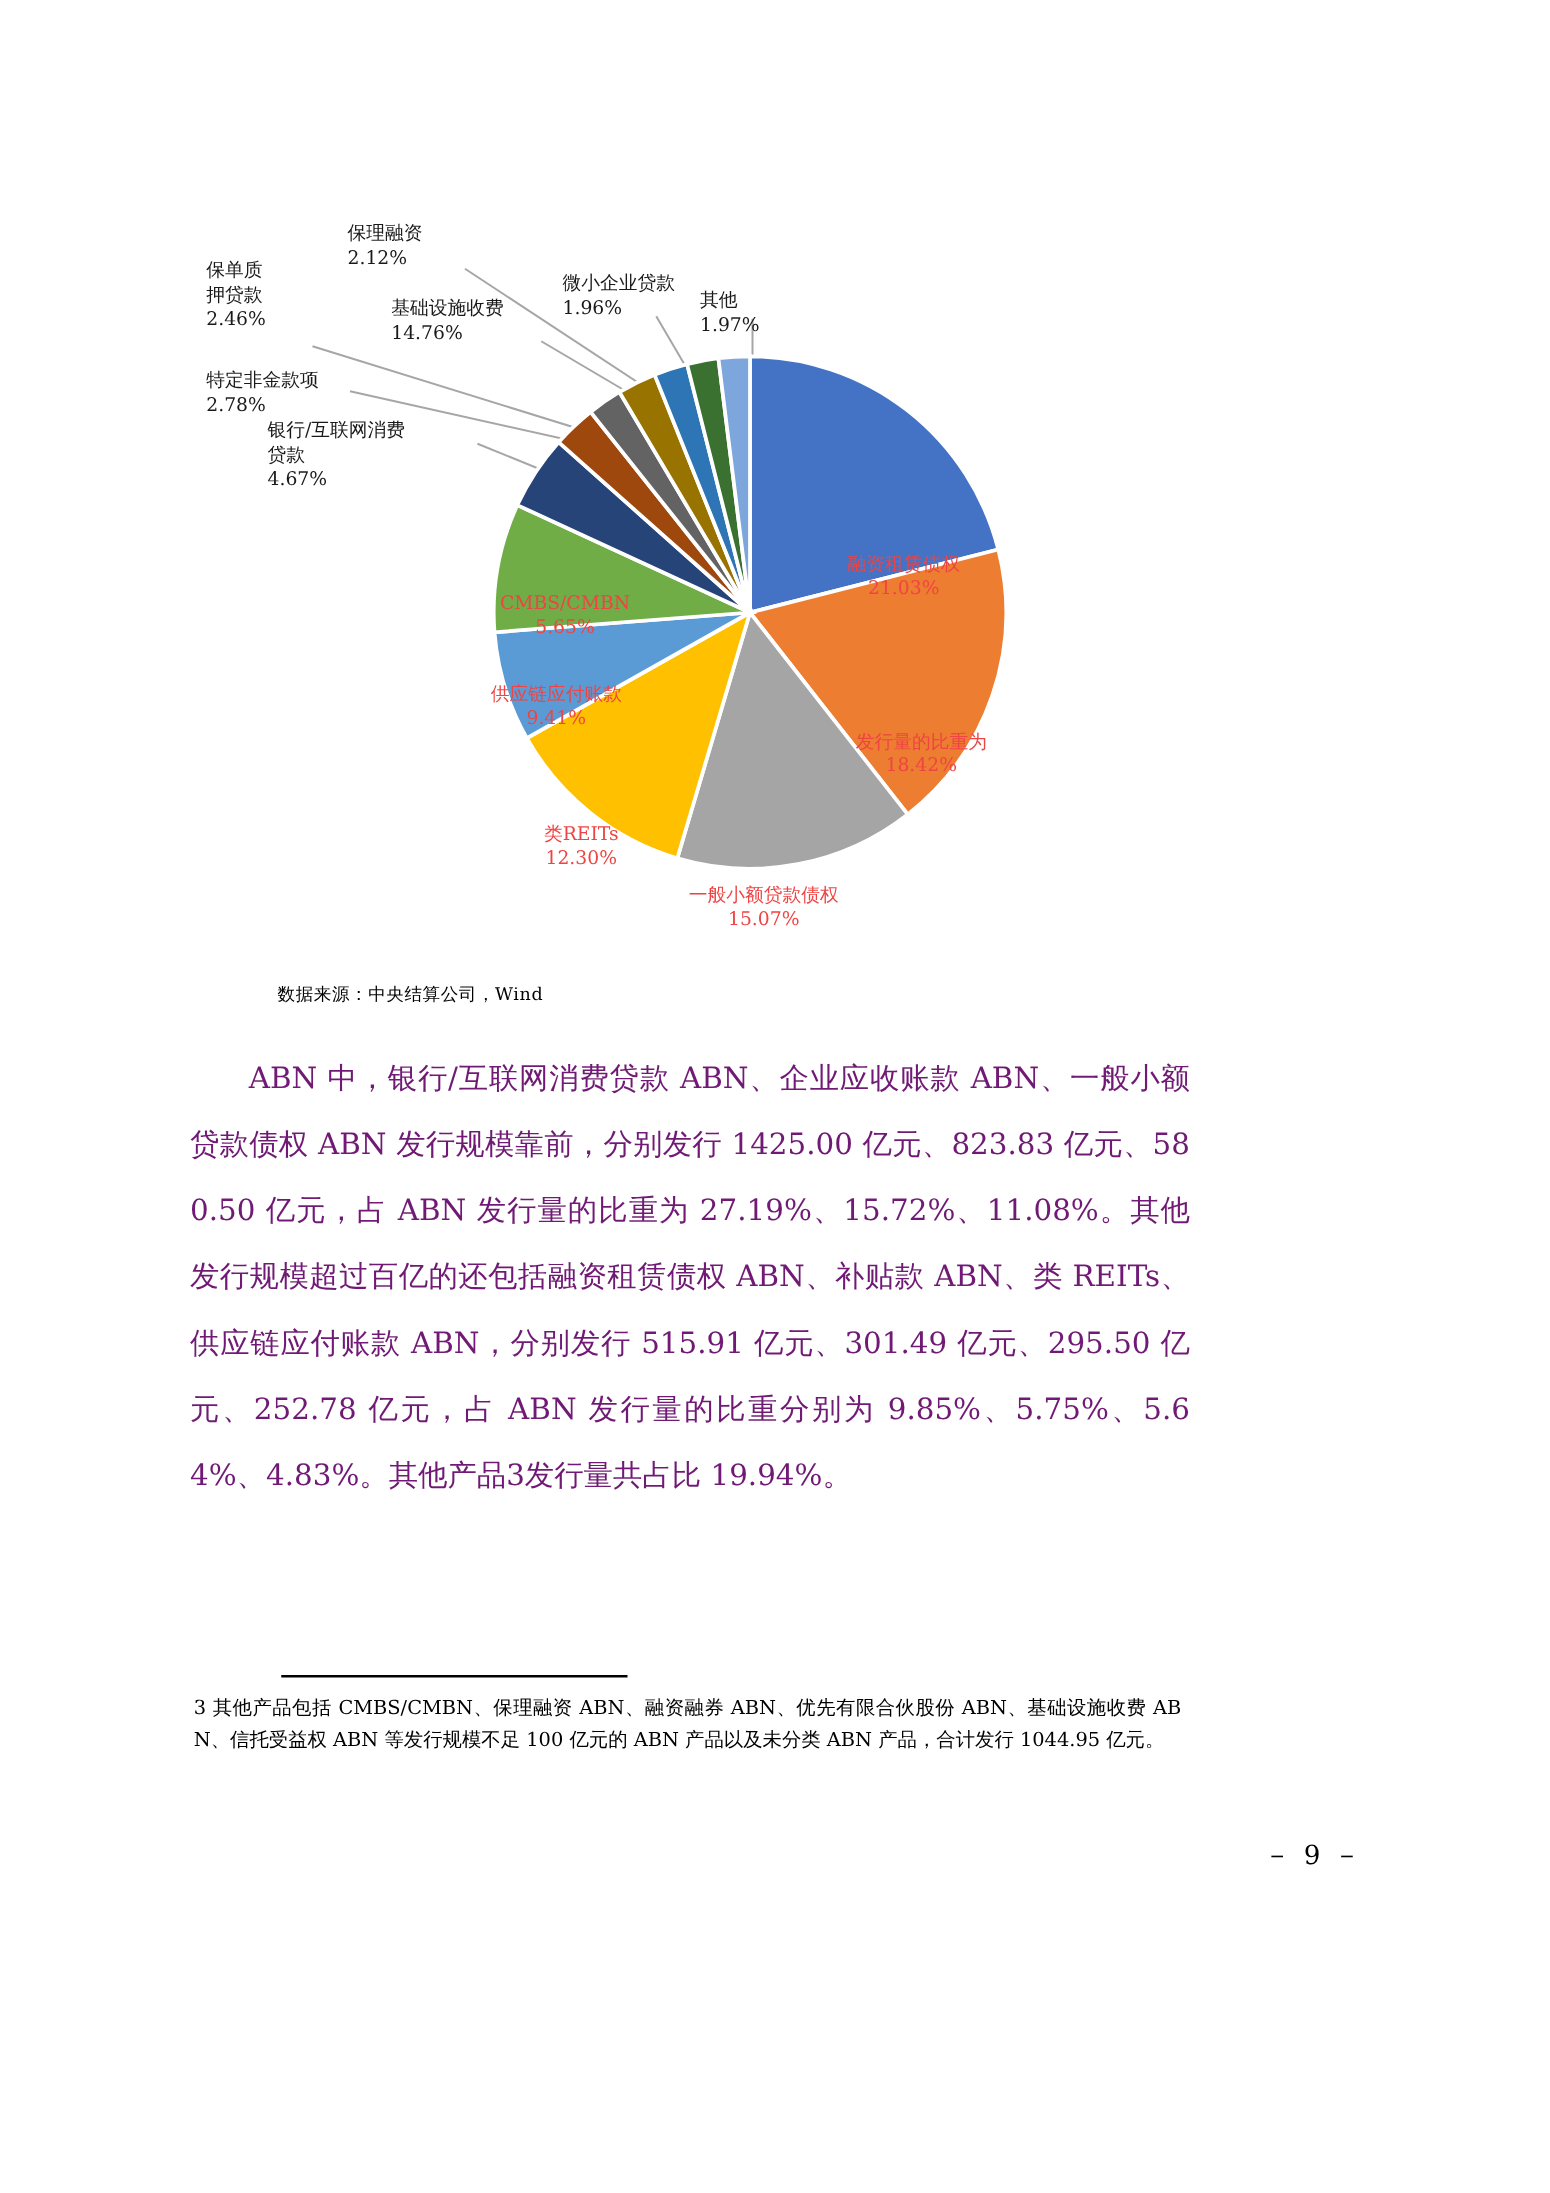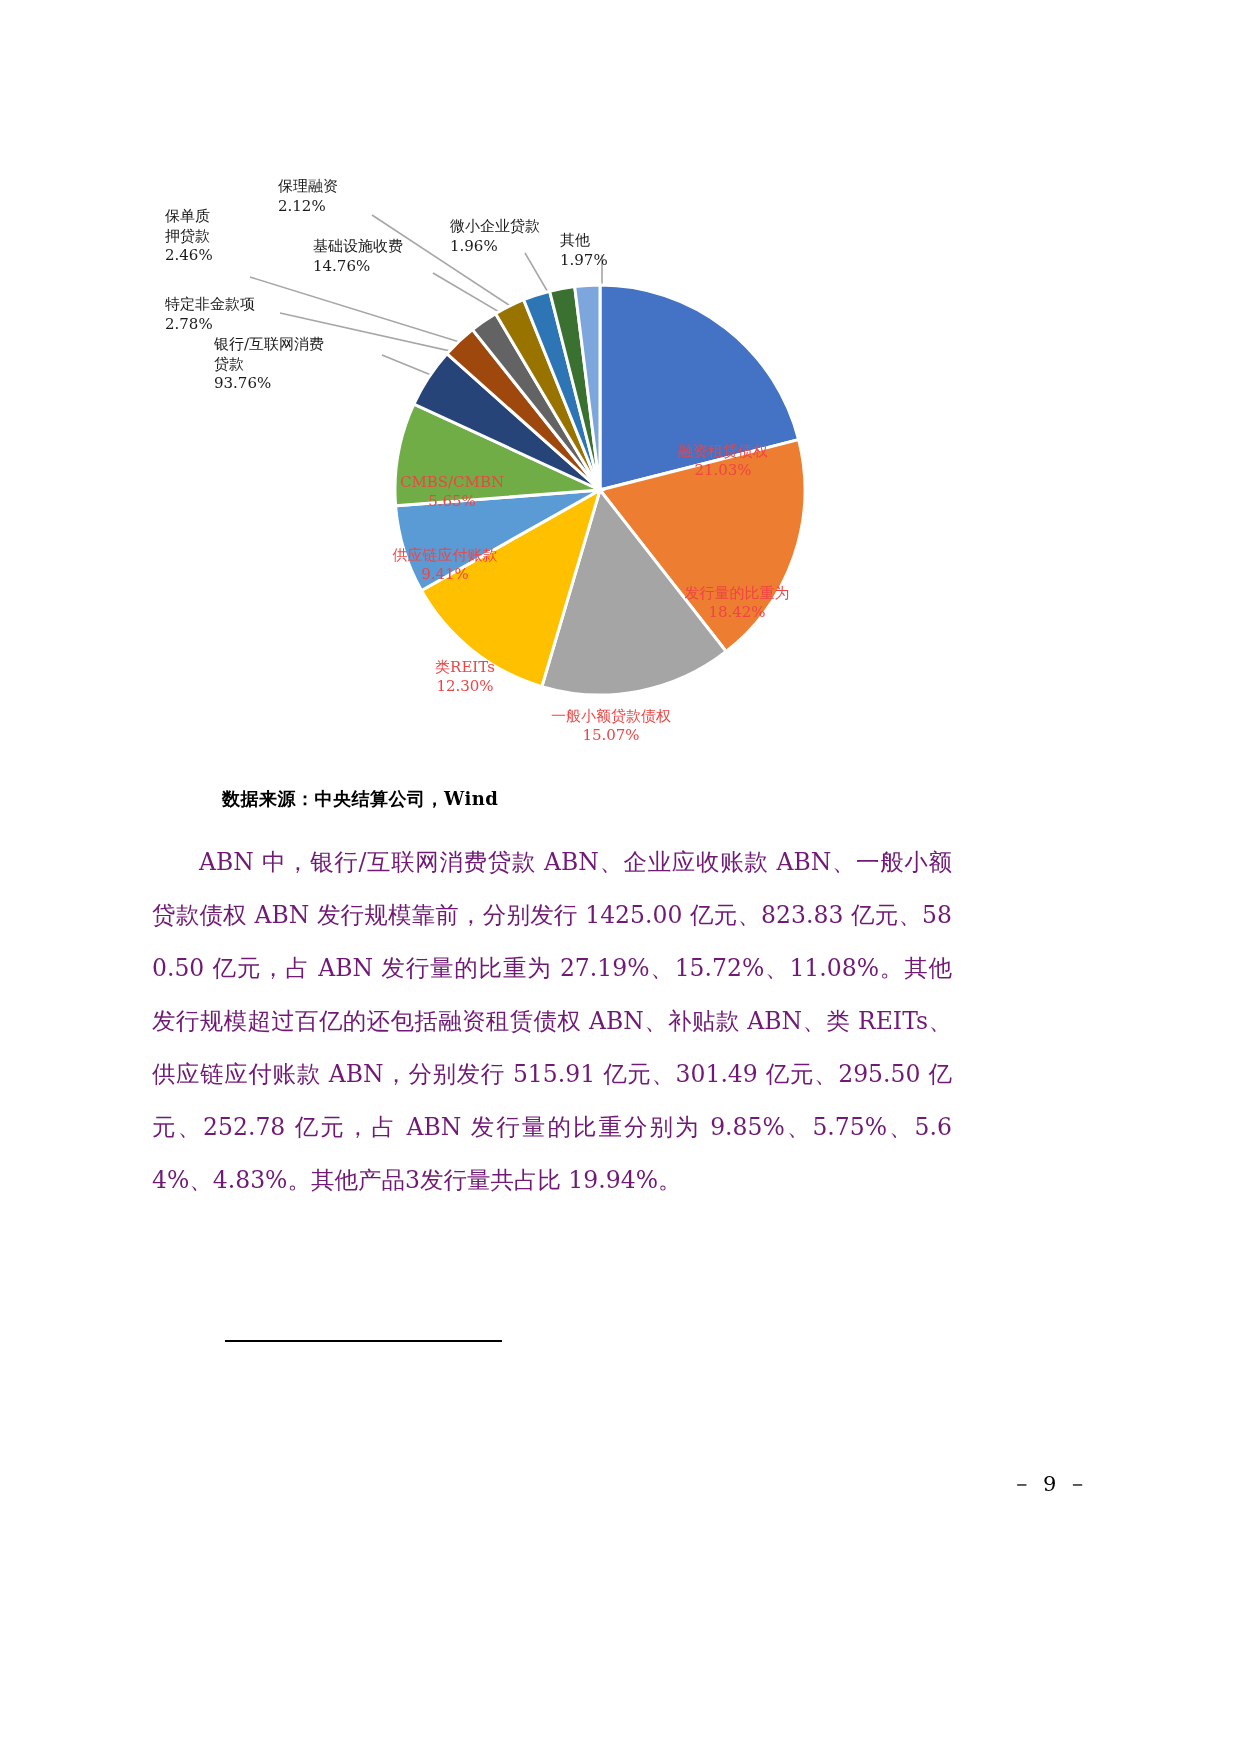--- a/index.html
+++ b/index.html
@@ -84,24 +84,23 @@
     width: 940px; height: 620px;
     pointer-events: none;
   }
 
   
   #source-line {
     position: absolute;
     left: 222px;
     top: 787px;
     font-family: "DejaVu Serif", "Liberation Serif", serif;
-    font-size: 18px;
+    font-size: 14px;
     color: #000;
     letter-spacing: 0.5px;
-    font-weight: bold;
   }
 
   #body-paragraph {
     position: absolute;
     left: 152px;
     top: 836px;
     width: 800px;
     font-family: "DejaVu Serif", "Liberation Serif", serif;
     font-size: 23.5px;
     line-height: 53px;
@@ -233,21 +232,21 @@
 
       <div class="slice-label" style="left:-8px; top:203px; width:160px;">
         <span>CMBS/CMBN</span>
         <span class="pct">5.65%</span>
       </div>
     </div>
 
     <div class="out-label ta-c" style="left:64px; top:180px; width:170px;">
       <div>银行/互联网消费</div>
       <div>贷款</div>
-      <div>93.76%</div>
+      <div>4.67%</div>
     </div>
 
     <div class="out-label ta-c" style="left:15px; top:140px; width:120px;">
       <div>特定非金款项</div>
       <div>2.78%</div>
     </div>
 
     <div class="out-label ta-c" style="left:15px; top:52px; width:92px;">
       <div>保单质</div>
       <div>押贷款</div>
@@ -274,16 +273,17 @@
       <div>1.97%</div>
     </div>
 
   </div>
 
   <div id="source-line">数据来源：中央结算公司，Wind</div>
 
   <div id="body-paragraph">ABN 中，银行/互联网消费贷款 ABN、企业应收账款 ABN、一般小额贷款债权 ABN 发行规模靠前，分别发行 1425.00 亿元、823.83 亿元、580.50 亿元，占 ABN 发行量的比重为 27.19%、15.72%、11.08%。其他发行规模超过百亿的还包括融资租赁债权 ABN、补贴款 ABN、类 REITs、供应链应付账款 ABN，分别发行 515.91 亿元、301.49 亿元、295.50 亿元、252.78 亿元，占 ABN 发行量的比重分别为 9.85%、5.75%、5.64%、4.83%。其他产品3发行量共占比 19.94%。</div>
 
   <div id="footnote-rule"></div>
+  <div id="footnote-text">3 其他产品包括 CMBS/CMBN、保理融资 ABN、融资融券 ABN、优先有限合伙股份 ABN、基础设施收费 ABN、信托受益权 ABN 等发行规模不足 100 亿元的 ABN 产品以及未分类 ABN 产品，合计发行 1044.95 亿元。</div>
 
   <div id="page-number">－ 9 －</div>
 
 </div>
 
 </body></html>

